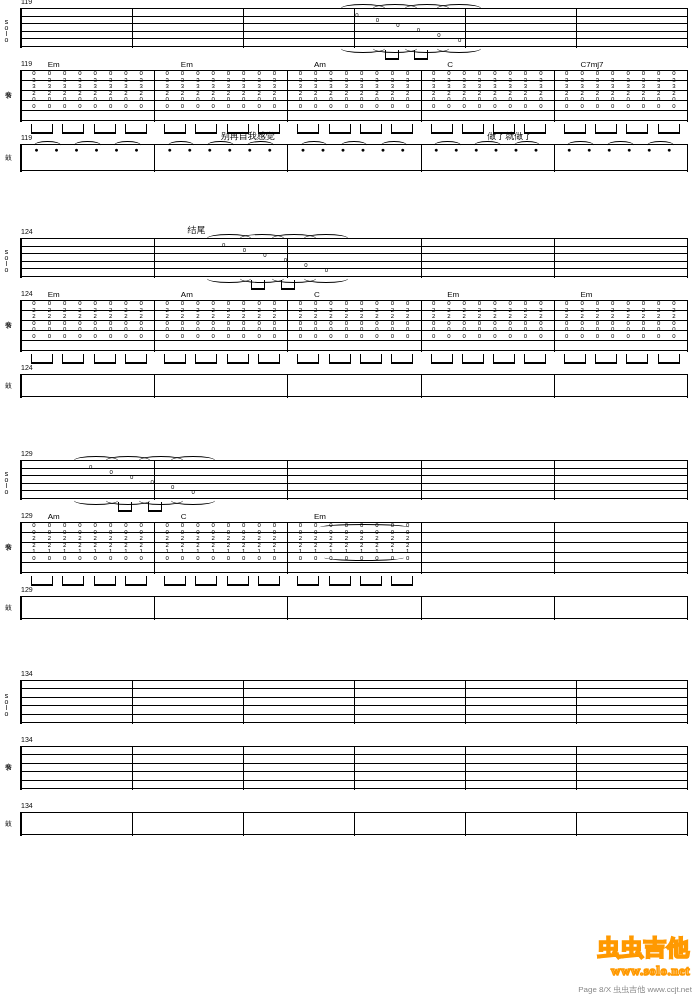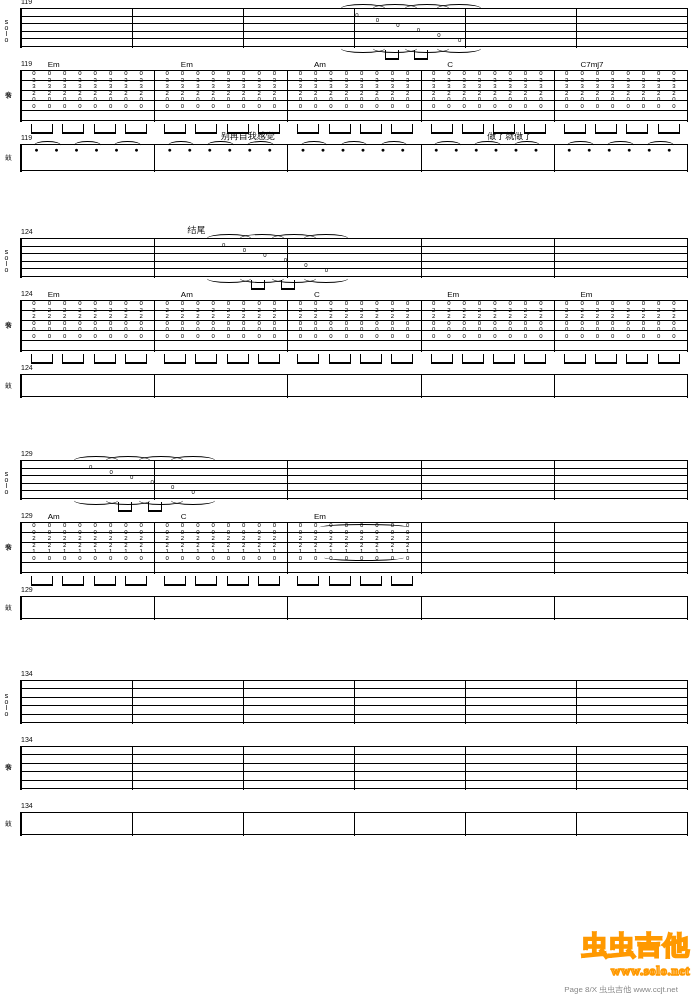--- a/index.html
+++ b/index.html
@@ -10,23 +10,23 @@
 .mnum{position:absolute;top:-10px;left:0;font-size:7px}
 .barline{position:absolute;top:0;bottom:0;width:1px;background:#000}
 .chord{position:absolute;top:-10px;font-size:8px}
 .lyric{position:absolute;font-size:9px;top:-14px}
 .marker{position:absolute;font-size:9px;top:-14px}
 .tabcol{position:absolute;top:0;font-size:6px;line-height:6.5px;text-align:center;width:6px}
 .beam{position:absolute;height:8px;border-bottom:2px solid #000;border-left:1px solid #000;border-right:1px solid #000;width:10px}
 .tie{position:absolute;width:40px;height:8px;border-top:1px solid #000;border-radius:50% 50% 0 0}
 .notecluster{position:absolute;font-size:7px}
 .watermark{position:absolute;bottom:22px;right:10px;font-family:'Comic Sans MS',cursive;font-weight:bold;text-align:right}
-.wm1{font-size:26px;color:#a21caf;-webkit-text-stroke:2px #f90;letter-spacing:1px}
+.wm1{font-size:22px;color:#a21caf;-webkit-text-stroke:2px #f90;letter-spacing:1px}
 .wm2{font-size:13px;color:#fff;-webkit-text-stroke:1.5px #f90;letter-spacing:0.5px}
-.footer{position:absolute;bottom:6px;right:22px;font-size:8px;color:#888}
+.footer{position:absolute;bottom:6px;right:8px;font-size:8px;color:#888}
 </style>
 </head>
 <body>
 
 <div id="root">
     <div class="sys" style="top: 8px; height: 186px;">
       <div class="staff" style="top: 0px; height: 40px; position: absolute; left: 0px; right: 0px;">
         <div class="line" style="top: 0px;"></div>
         <div class="line" style="top: 7.6px;"></div>
         <div class="line" style="top: 15.2px;"></div>

